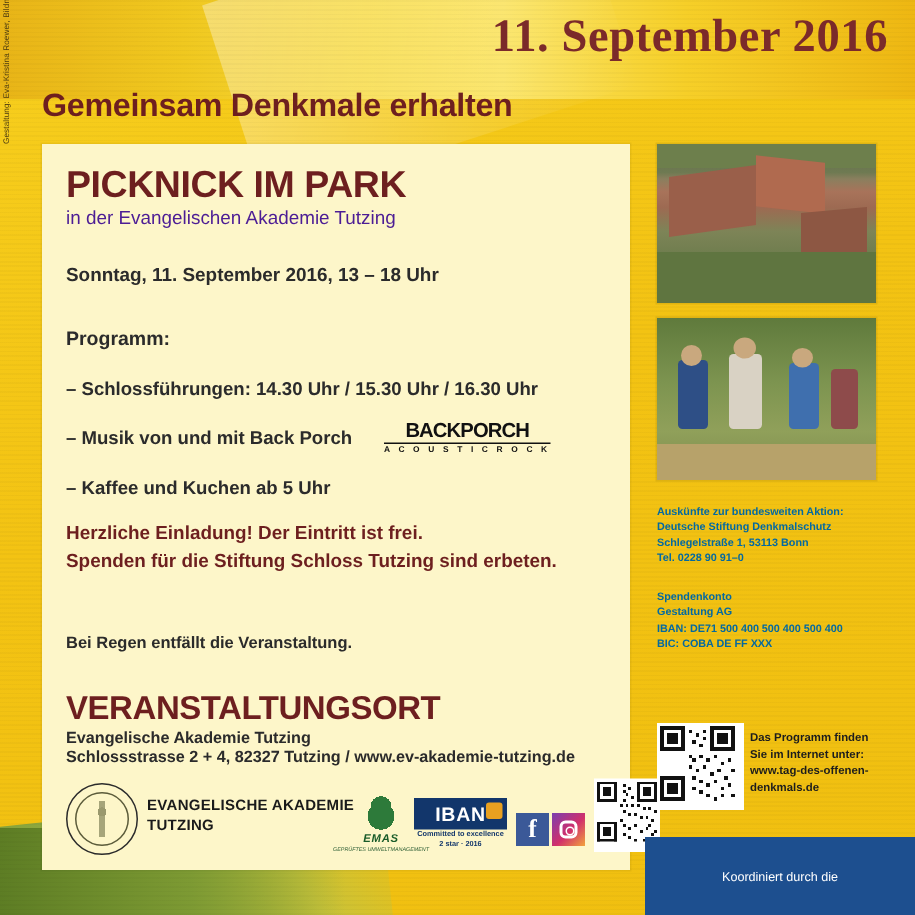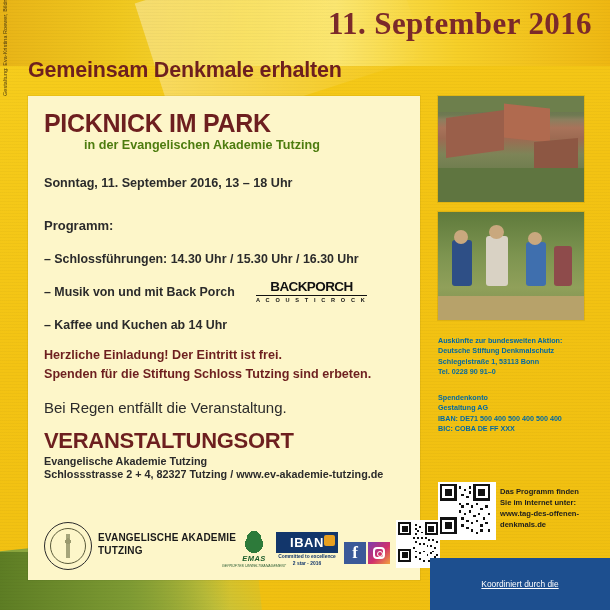--- a/index.html
+++ b/index.html
@@ -77,21 +77,21 @@
     position:absolute;left:28px;top:96px;width:392px;height:484px;
     background:#fdf6c9;
     box-shadow:0 0 0 1px rgba(0,0,0,.05);
   }
   .panel-inner{padding:14px 30px 0 16px;}
   .title{
     font-size:25px;font-weight:bold;color:#6d1f1f;letter-spacing:-.3px;
     line-height:1.05;
   }
   .subtitle{
-    font-size:12.6px;font-weight:bold;color:#4d7c0f;margin-top:2px;margin-left:40px;
+    font-size:12.6px;font-weight:normal;color:#4c1d95;margin-top:2px;
   }
   .when{
     font-size:12.6px;font-weight:bold;color:#2b2b2b;margin-top:24px;
   }
   .prog-head{
     font-size:13px;font-weight:bold;color:#2b2b2b;margin-top:28px;
   }
   .prog-item{
     font-size:12.4px;font-weight:bold;color:#2b2b2b;margin-top:19px;
     position:relative;
@@ -105,24 +105,24 @@
     font-size:13.5px;font-weight:bold;color:#111;letter-spacing:-.6px;
   }
   .bp-logo .bp-sub{
     font-size:5.6px;letter-spacing:2.1px;color:#111;margin-top:1px;
     border-top:1px solid #111;padding-top:1px;
   }
   .invite{
     font-size:12.6px;font-weight:bold;color:#6d1f1f;margin-top:14px;line-height:1.45;
   }
   .rain{
-    font-size:15px;color:#2b2b2b;margin-top:16px;
+    font-size:11px;color:#2b2b2b;margin-top:40px;font-weight:bold;
   }
   .venue-head{
-    font-size:22px;font-weight:bold;color:#6d1f1f;margin-top:12px;letter-spacing:-.3px;
+    font-size:22px;font-weight:bold;color:#6d1f1f;margin-top:24px;letter-spacing:-.3px;
   }
   .venue-name{font-size:10.8px;font-weight:bold;color:#2b2b2b;margin-top:1px;}
   .venue-addr{font-size:10.8px;font-weight:bold;color:#2b2b2b;margin-top:1px;}
 
   
   .logo-row{
     position:absolute;left:16px;bottom:10px;right:12px;height:52px;
   }
   .logo{position:absolute;bottom:0;}
   .seal{
@@ -223,21 +223,20 @@
   }
   .qr-note{
     position:absolute;left:500px;top:486px;width:106px;
     font-size:7.6px;font-weight:bold;color:#1d1d1d;line-height:1.45;
   }
   .coord{
     position:absolute;right:0;bottom:0;width:180px;height:52px;
     background:#1d4f8f;color:#fff;
     display:flex;align-items:center;justify-content:center;
     font-size:8.4px;
-    text-decoration:underline;
   }
 </style>
 </head>
 <body>
 
 <div class="bg-base"></div>
 <div class="bg-photo-top"></div>
 <div class="bg-diag1"></div>
 <div class="bg-diag2"></div>
 <div class="bg-green-corner"></div>
@@ -260,21 +259,21 @@
     <div class="prog-item">– Schlossführungen: 14.30 Uhr / 15.30 Uhr / 16.30 Uhr</div>
 
     <div class="prog-item">
       <span>– Musik von und mit Back Porch</span>
       <span class="bp-logo">
         <span class="bp-main">BACKPORCH</span>
         <span class="bp-sub" style="display:block">A C O U S T I C   R O C K</span>
       </span>
     </div>
 
-    <div class="prog-item">– Kaffee und Kuchen ab 14 Uhr</div>
+    <div class="prog-item">– Kaffee und Kuchen ab 5 Uhr</div>
 
     <div class="invite">
       <div>Herzliche Einladung! Der Eintritt ist frei.</div>
       <div>Spenden für die Stiftung Schloss Tutzing sind erbeten.</div>
     </div>
 
     <div class="rain">Bei Regen entfällt die Veranstaltung.</div>
 
     <div class="venue-head">VERANSTALTUNGSORT</div>
     <div class="venue-name">Evangelische Akademie Tutzing</div>

